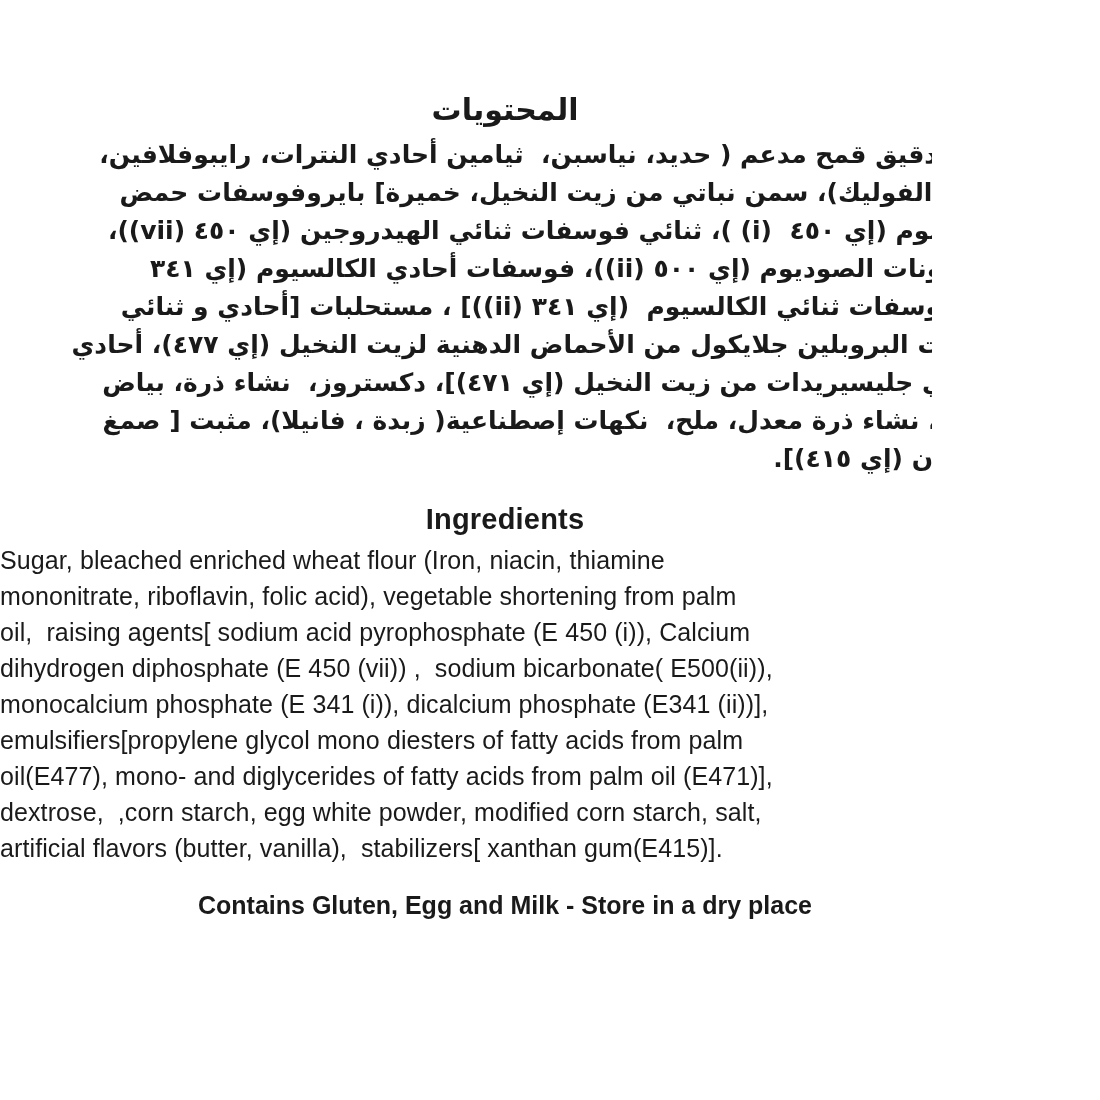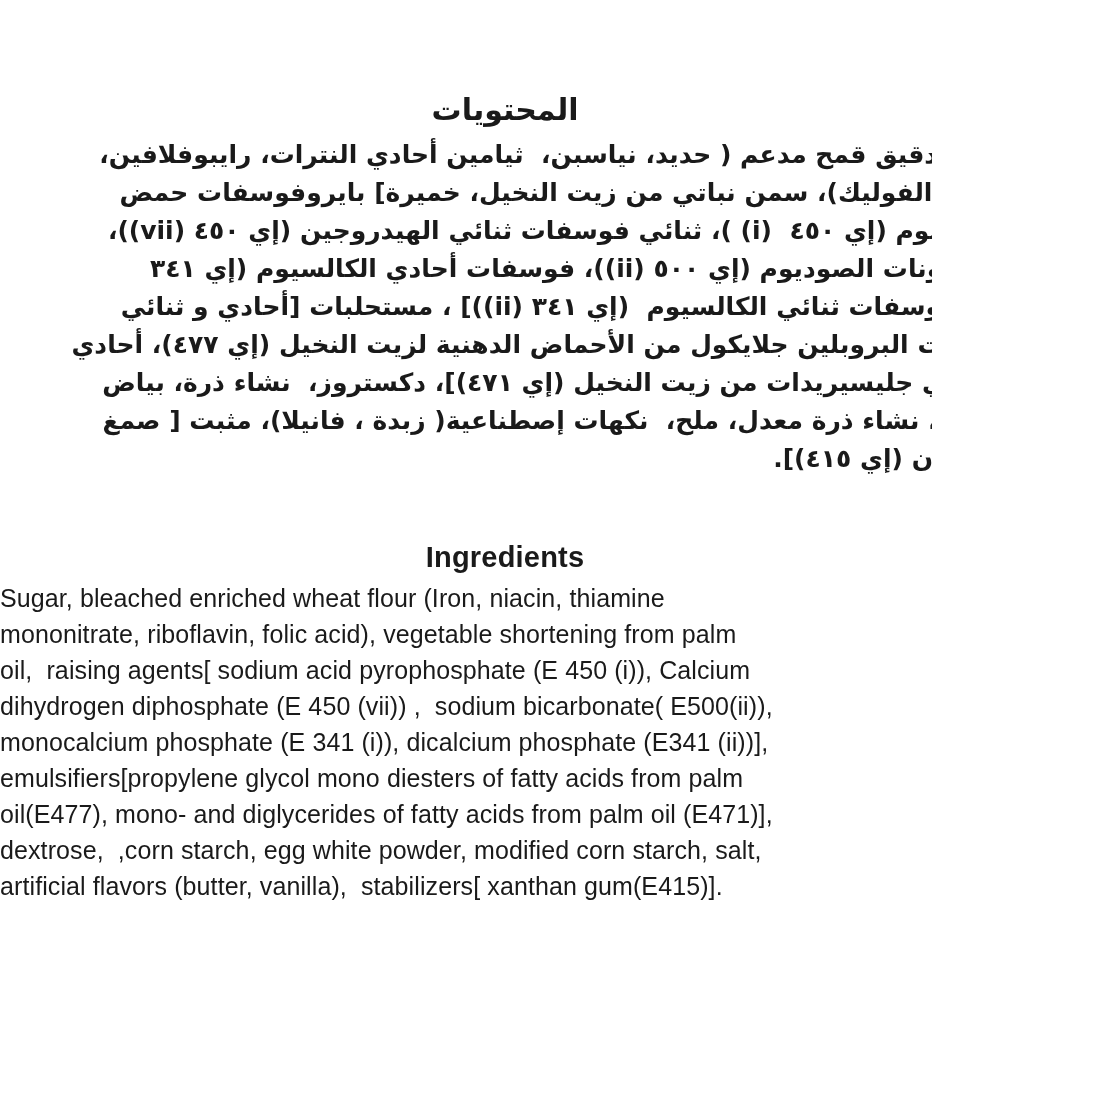--- a/index.html
+++ b/index.html
@@ -43,21 +43,21 @@
     text-align:right;
   }
   .ar-allergen{
     margin-top:26px;
     font-size:24px;
     font-weight:700;
     line-height:30px;
   }
   
   .en-section{
-    margin-top:62px;
+    margin-top:24px;
     direction:ltr;
   }
   .en-title{
     font-size:29px;
     font-weight:700;
     line-height:34px;
     margin-bottom:6px;
     letter-spacing:0.2px;
   }
   .en-body{
@@ -98,16 +98,17 @@
       <h2 class="en-title">Ingredients</h2>
       <p class="en-body">Sugar, bleached enriched wheat flour (Iron, niacin, thiamine
 mononitrate, riboflavin, folic acid), vegetable shortening from palm
 oil,  raising agents[ sodium acid pyrophosphate (E 450 (i)), Calcium
 dihydrogen diphosphate (E 450 (vii)) ,  sodium bicarbonate( E500(ii)),
 monocalcium phosphate (E 341 (i)), dicalcium phosphate (E341 (ii))],
 emulsifiers[propylene glycol mono diesters of fatty acids from palm
 oil(E477), mono- and diglycerides of fatty acids from palm oil (E471)],
 dextrose,  ,corn starch, egg white powder, modified corn starch, salt,
 artificial flavors (butter, vanilla),  stabilizers[ xanthan gum(E415)].</p>
+      <p class="en-allergen">Contains Gluten, Egg and Milk - Store in a dry place</p>
     </section>
 
   </div>
 </div>
 
 </body></html>

